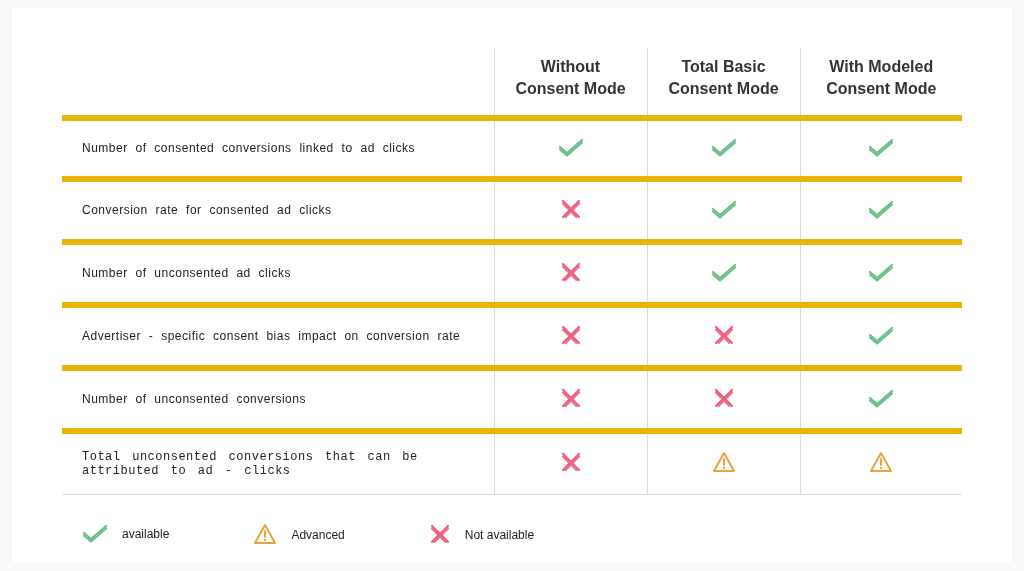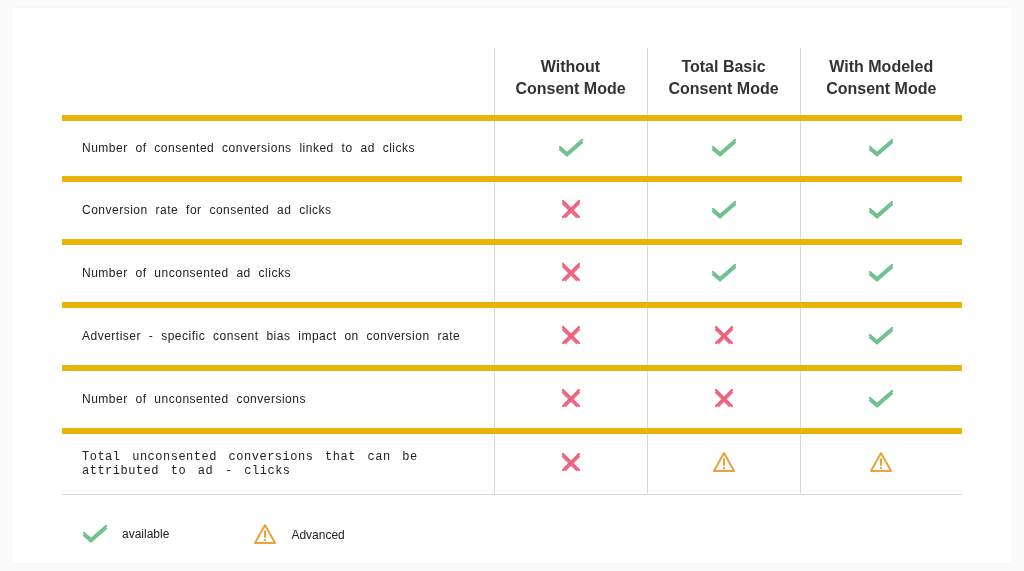--- a/index.html
+++ b/index.html
@@ -197,15 +197,22 @@
       <span>available</span>
     </div>
     <div class="legend-item">
       <span class="icon"><svg width="24" height="22" viewBox="0 0 24 22">
             <path d="M12 2 L22 20 L2 20 Z" fill="none" stroke="#e8a33d" stroke-width="2" stroke-linejoin="round"></path>
             <line x1="12" y1="8" x2="12" y2="14" stroke="#e8a33d" stroke-width="2" stroke-linecap="round"></line>
             <circle cx="12" cy="17" r="1.2" fill="#e8a33d"></circle>
           </svg></span>
       <span>Advanced</span>
     </div>
+    <div class="legend-item">
+      <span class="icon"><svg width="22" height="22" viewBox="0 0 22 22">
+            <path d="M3 3 L19 19 M19 3 L3 19" fill="none" stroke="#ec5f7a" stroke-width="2.2" stroke-linecap="round"></path>
+            <path d="M3 5.5 L16.5 19 M19 5.5 L5.5 19" fill="none" stroke="#ec5f7a" stroke-width="2.2" stroke-linecap="round" opacity="0.9"></path>
+          </svg></span>
+      <span>Not available</span>
+    </div>
   </div>
 
 </div>
 
 </body></html>

